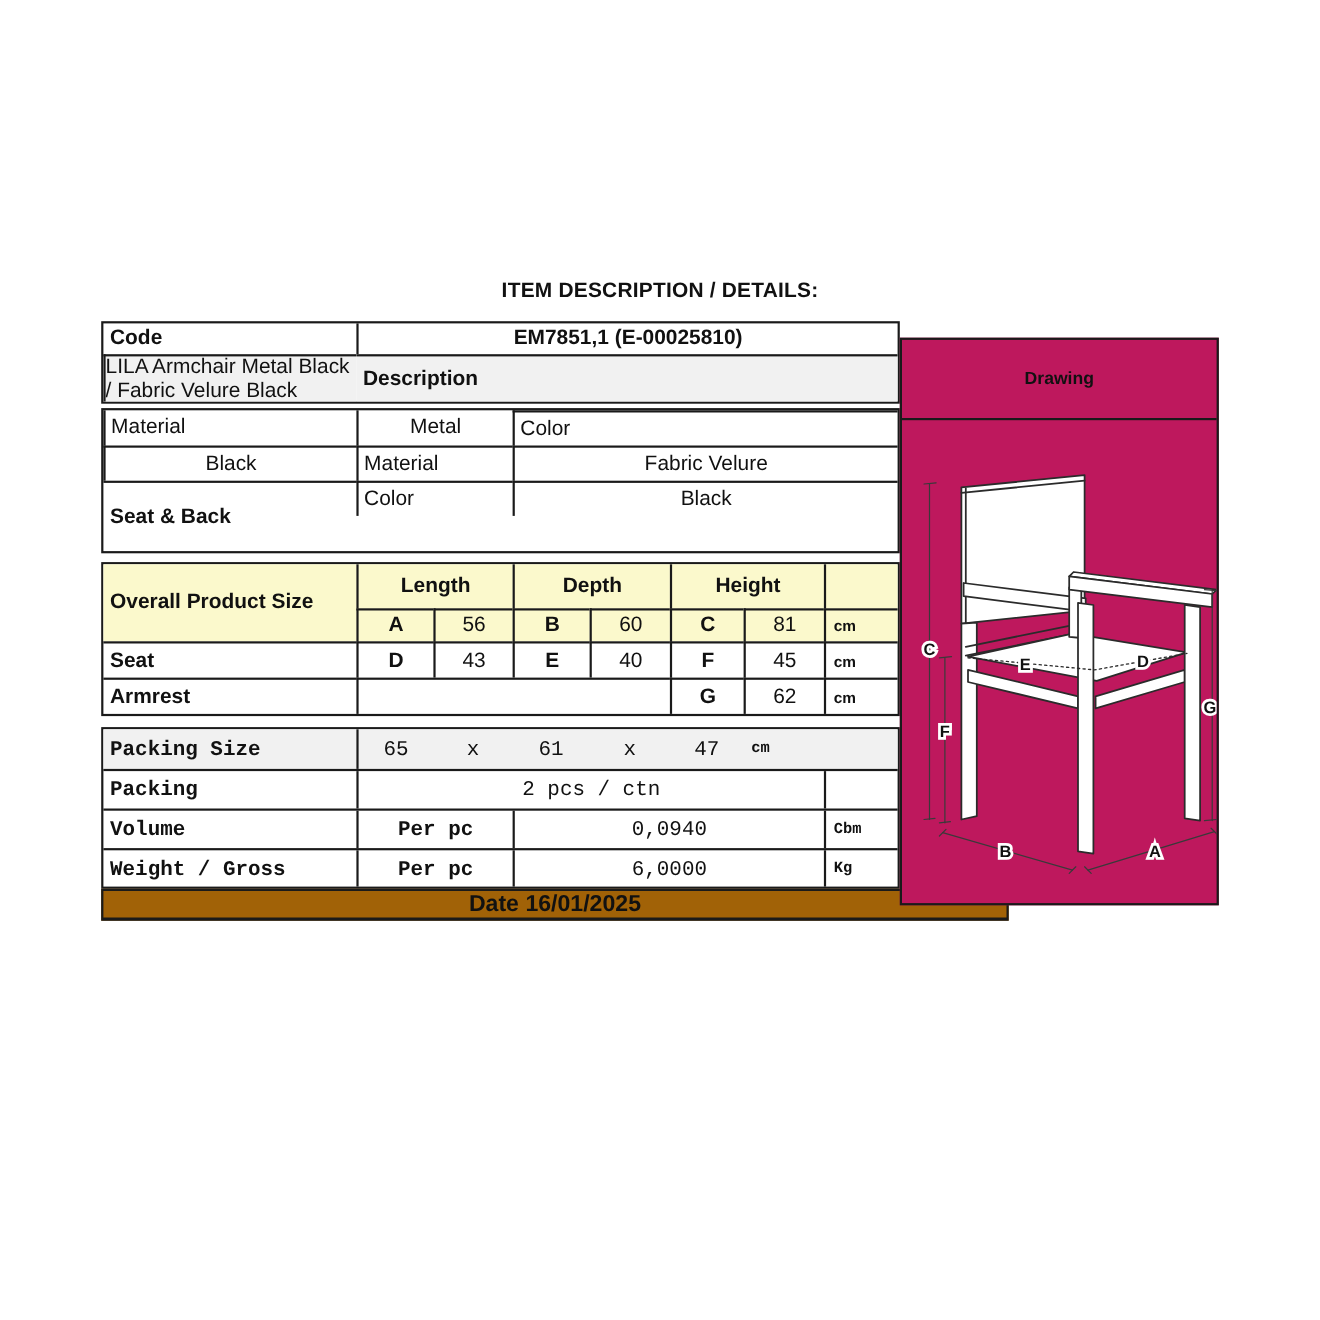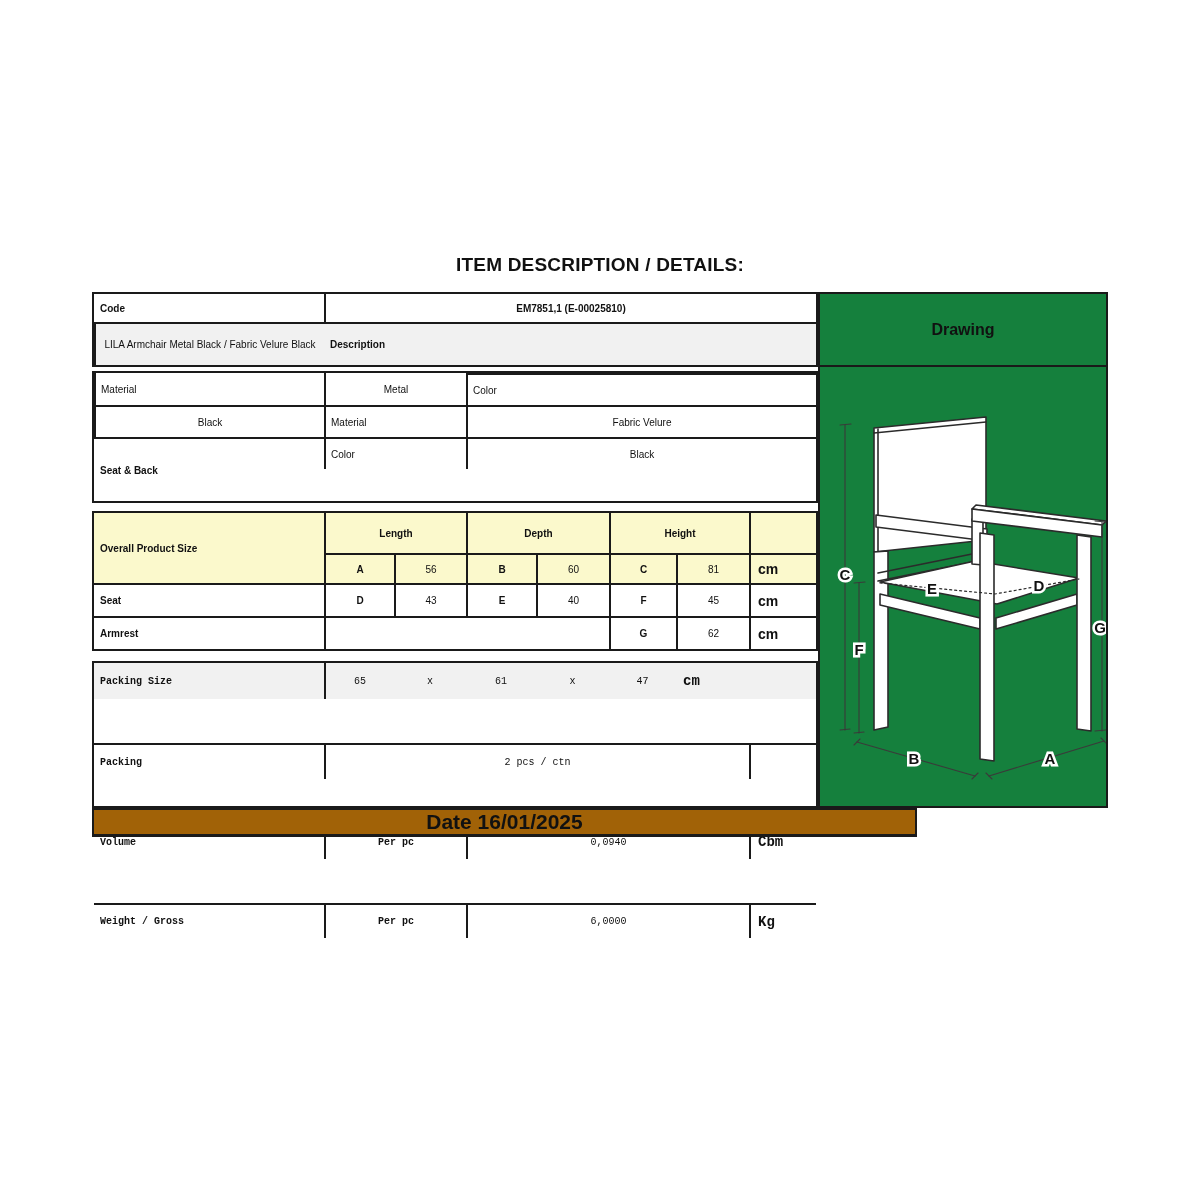--- a/index.html
+++ b/index.html
@@ -14,46 +14,46 @@
   }
   .title{
     position:absolute;left:92px;top:254px;width:1016px;
     text-align:center;font-weight:bold;font-size:19px;letter-spacing:.2px;
   }
   .sheet{position:absolute;left:92px;top:292px;width:1016px;height:545px;}
   .sec{
     position:absolute;left:0;width:726px;box-sizing:border-box;
     border:2px solid var(--bc);display:grid;background:#fff;
   }
-  .c{display:flex;align-items:center;font-size:10px;box-sizing:border-box;overflow:hidden;}
+  .c{display:flex;align-items:center;font-size:19px;box-sizing:border-box;overflow:hidden;}
   .bl{border-left:2px solid var(--bc);}
   .bt{border-top:2px solid var(--bc);}
   .lab{font-weight:bold;padding-left:6px;}
   .sub{padding-left:5px;text-align:right;}
   .ctr{justify-content:center;}
   .b{font-weight:bold;}
   .yl{background:var(--yellow);}
   .gy{background:var(--gray);}
   .unit{font-weight:bold;font-size:14px;padding-left:7px;}
   
   #sec1{top:0;height:75px;grid-template-columns:230px 1fr;grid-template-rows:28px 43px;}
   #sec2{top:79px;height:132px;grid-template-columns:230px 142px 1fr;grid-template-rows:32px 32px 32px 32px;}
   #sec3{top:219px;height:140px;grid-template-columns:230px 70px 72px 70px 73px 67px 73px 1fr;grid-template-rows:40px 30px 33px 33px;}
   #sec4{top:369px;height:147px;display:block;}
   #sec4 .row{display:grid;box-sizing:border-box;font-family:Liberation Mono, monospace;}
-  #sec4 .row2,#sec4 .row3,#sec4 .row4{border-top:2px solid var(--bc);margin-top:44px;}
+  #sec4 .row2,#sec4 .row3,#sec4 .row4{border-top:2px solid var(--bc);}
   .daterow{
     position:absolute;left:0;top:516px;width:825px;height:29px;box-sizing:border-box;
     border:2px solid var(--bc);border-bottom-width:3px;
     display:flex;align-items:center;justify-content:center;
     font-weight:bold;font-size:21px;background:#a16207;
   }
   .drawcol{
-    position:absolute;left:726px;top:0;width:290px;height:516px;box-sizing:border-box;
-    border:2px solid var(--bc);background:#15803d;
+    position:absolute;left:726px;top:15px;width:290px;height:516px;box-sizing:border-box;
+    border:2px solid var(--bc);background:#be185d;
   }
   .dhead{
     height:73px;border-bottom:2px solid var(--bc);box-sizing:border-box;
     display:flex;align-items:center;justify-content:center;
     font-weight:bold;font-size:16px;
   }
   .dview{display:block;}
   svg text{font-family:"Liberation Sans", sans-serif;}
 </style>
 </head>

